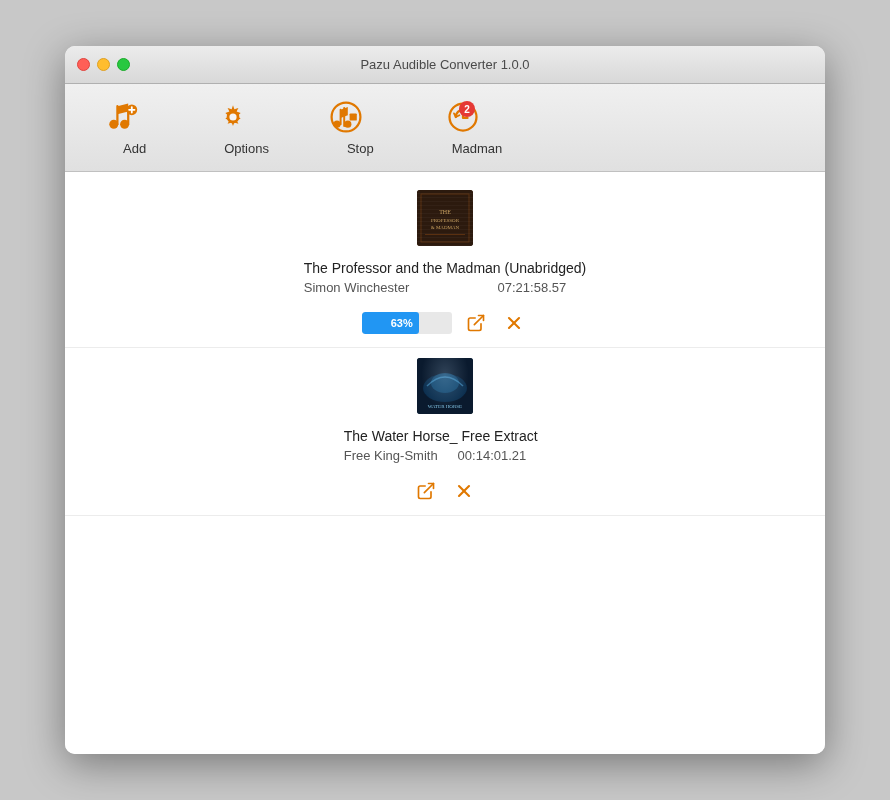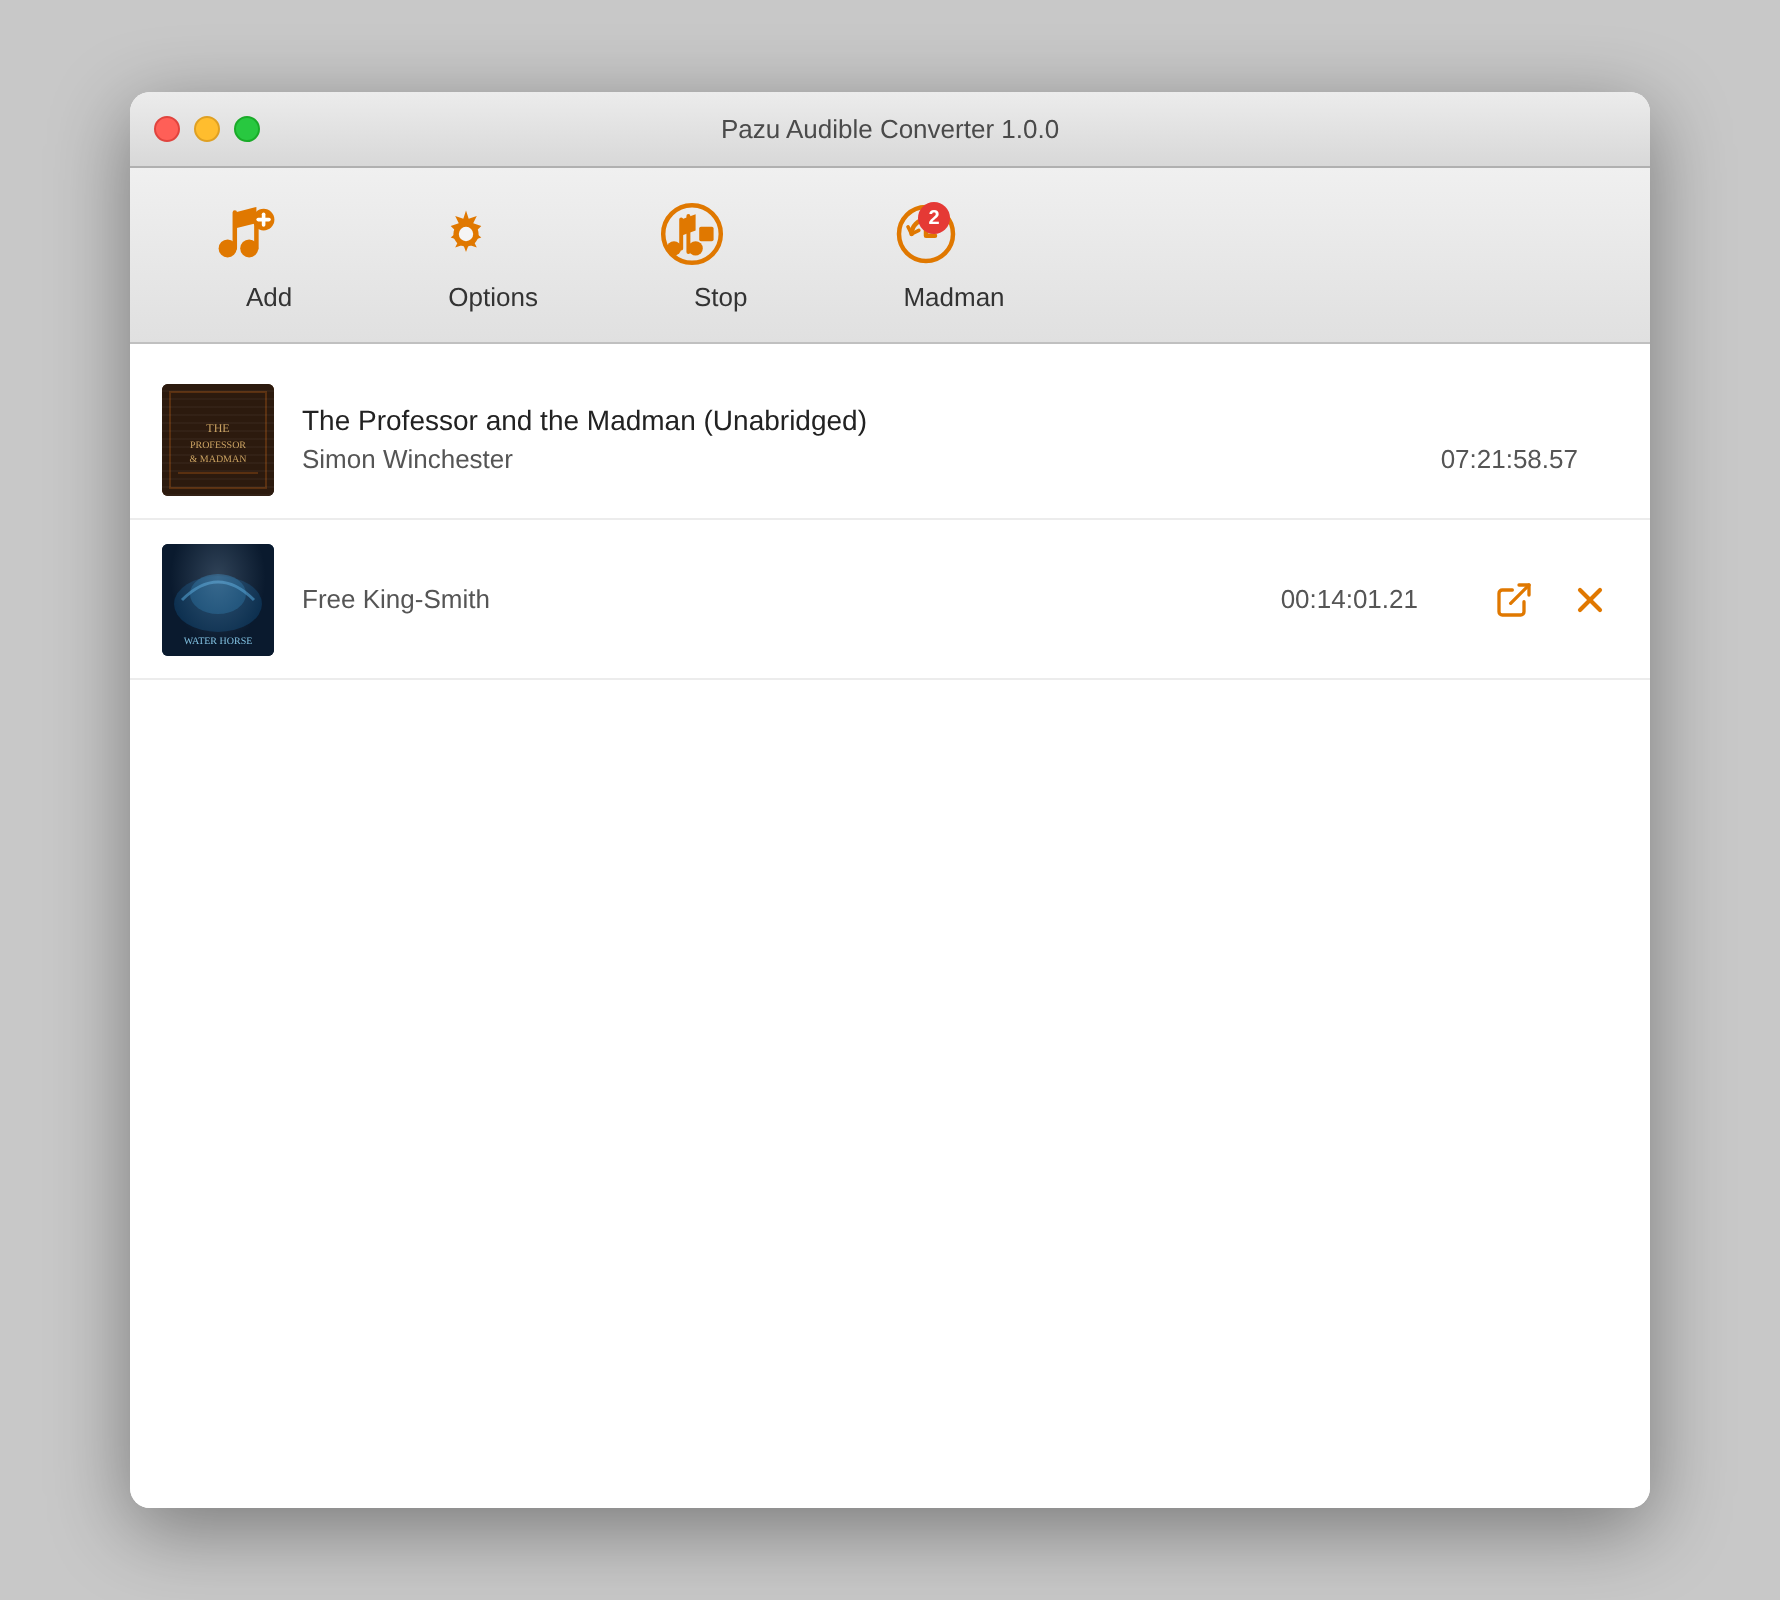--- a/index.html
+++ b/index.html
@@ -124,20 +124,21 @@
     }
 
     
     .book-row {
       display: flex;
       align-items: center;
       padding: 10px 16px;
       border-bottom: 1px solid #ececec;
       gap: 14px;
       min-height: 80px;
+      flex-direction: column;
     }
 
     .book-cover {
       width: 56px;
       height: 56px;
       border-radius: 3px;
       flex-shrink: 0;
       overflow: hidden;
     }
 
@@ -329,33 +330,54 @@
           <rect x="8" y="44" width="40" height="1" fill="#5a3010"></rect>
         </svg>
       </div>
       <div class="book-info">
         <span class="book-title">The Professor and the Madman (Unabridged)</span>
         <div class="book-meta">
           <span class="book-author">Simon Winchester</span>
           <span class="book-duration">07:21:58.57</span>
         </div>
       </div>
+      <div class="book-actions">
+        <div class="progress-container">
+          <div class="progress-bar" style="width: 63%;">
+            <span class="progress-text">63%</span>
+          </div>
+        </div>
+        <button class="action-btn">
+          <svg width="20" height="20" viewBox="0 0 24 24" fill="none" stroke="#e07800" stroke-width="2" stroke-linecap="round" stroke-linejoin="round">
+            <path d="M18 13v6a2 2 0 0 1-2 2H5a2 2 0 0 1-2-2V8a2 2 0 0 1 2-2h6"></path>
+            <polyline points="15 3 21 3 21 9"></polyline>
+            <line x1="10" y1="14" x2="21" y2="3"></line>
+          </svg>
+        </button>
+        <button class="action-btn">
+          <svg width="20" height="20" viewBox="0 0 24 24" fill="none" stroke="#e07800" stroke-width="2.5" stroke-linecap="round">
+            <line x1="18" y1="6" x2="6" y2="18"></line>
+            <line x1="6" y1="6" x2="18" y2="18"></line>
+          </svg>
+        </button>
+      </div>
     </div>
 
     <div class="book-row">
       <div class="book-cover cover-2">
         <svg viewBox="0 0 56 56" width="56" height="56" xmlns="http://www.w3.org/2000/svg">
           <rect width="56" height="56" fill="#0a1a2e"></rect>
           <ellipse cx="28" cy="30" rx="22" ry="14" fill="#0d3050"></ellipse>
           <ellipse cx="28" cy="25" rx="14" ry="10" fill="#1a5580" opacity="0.7"></ellipse>
           <path d="M10 28 Q28 10 46 28" stroke="#4a9acc" stroke-width="1.5" fill="none" opacity="0.6"></path>
           <text x="28" y="50" font-size="5" fill="#80c0e0" text-anchor="middle" font-family="serif">WATER HORSE</text>
         </svg>
       </div>
       <div class="book-info">
+        <span class="book-title">The Water Horse_ Free Extract</span>
         <div class="book-meta">
           <span class="book-author">Free King-Smith</span>
           <span class="book-duration">00:14:01.21</span>
         </div>
       </div>
       <div class="book-actions">
         <button class="action-btn">
           <svg width="20" height="20" viewBox="0 0 24 24" fill="none" stroke="#e07800" stroke-width="2" stroke-linecap="round" stroke-linejoin="round">
             <path d="M18 13v6a2 2 0 0 1-2 2H5a2 2 0 0 1-2-2V8a2 2 0 0 1 2-2h6"></path>
             <polyline points="15 3 21 3 21 9"></polyline>

